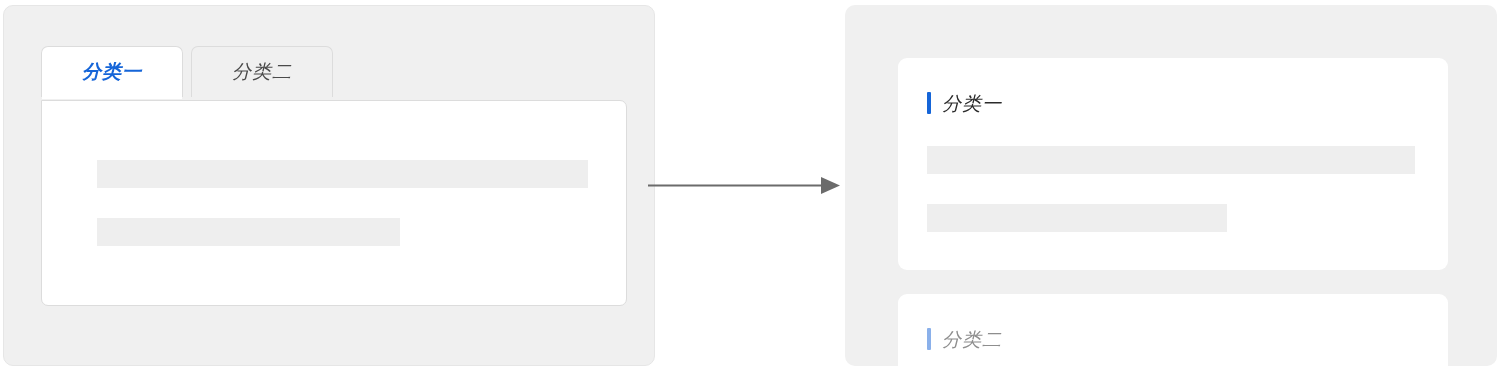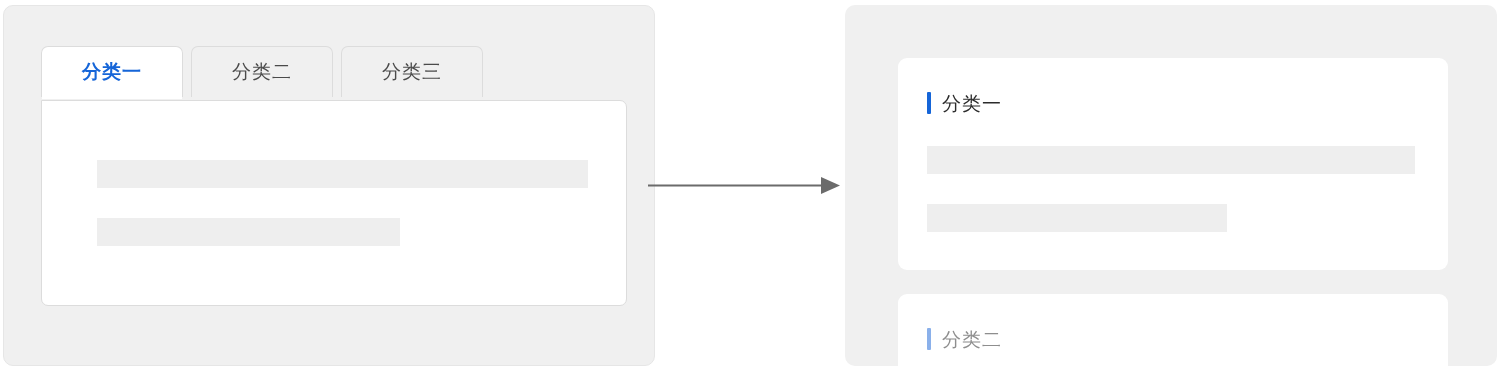--- a/index.html
+++ b/index.html
@@ -9,20 +9,21 @@
   }
   body {
     font-family: "Liberation Sans", "DejaVu Sans", sans-serif;
   }
   #stage {
     position: relative;
     width: 1500px;
     height: 371px;
     background: #ffffff;
     overflow: hidden;
+    font-style: italic;
   }
 
   
   .panel-left {
     position: absolute;
     left: 3px;
     top: 5px;
     width: 652px;
     height: 361px;
     background: #f0f0f0;
@@ -153,23 +154,20 @@
 
   <div class="panel-left">
 
     <div class="tabbar">
       <div class="tab active">
         <span>分类一</span>
       </div>
       <div class="tab">
         <span>分类二</span>
       </div>
-      <div class="tab">
-        <span>分类三</span>
-      </div>
     </div>
 
     <div class="tab-panel">
       <div class="bar bar-l1"></div>
       <div class="bar bar-l2"></div>
     </div>
 
   </div>
 
   <div class="arrow-wrap">

